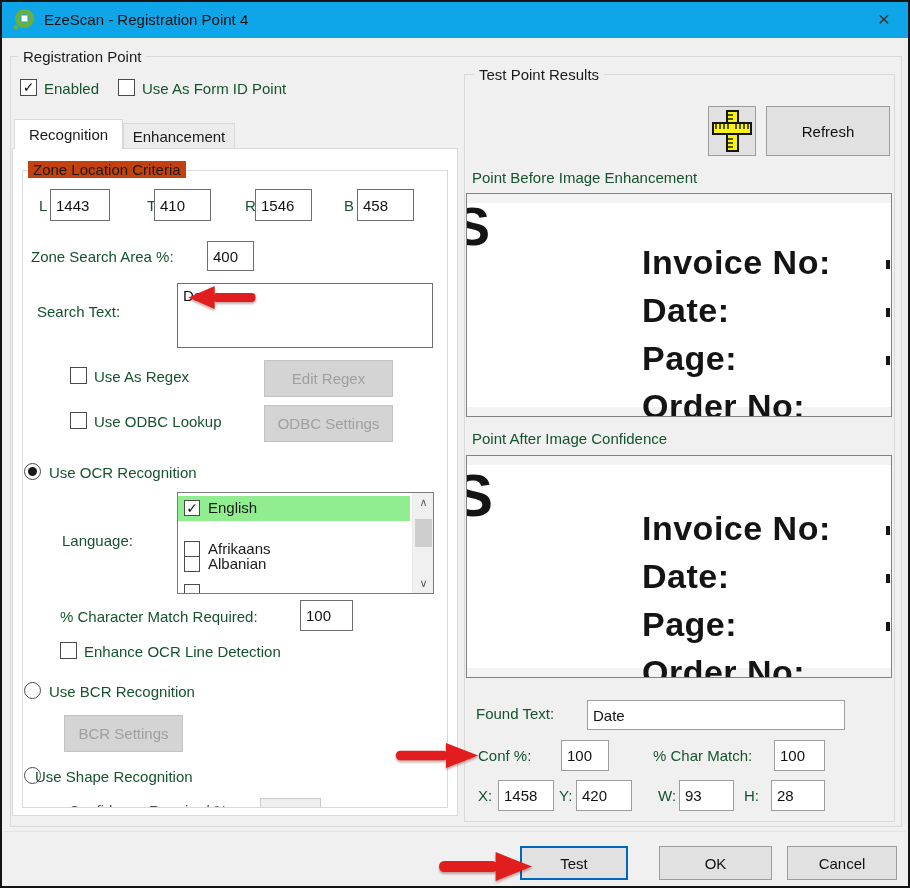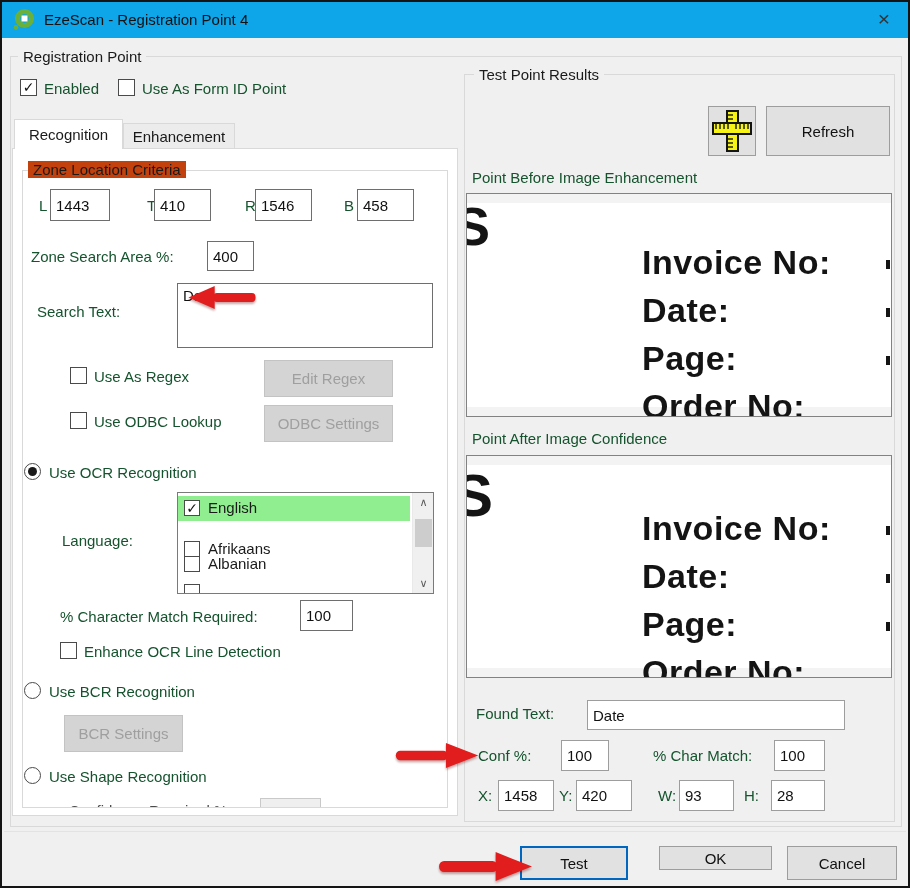--- a/index.html
+++ b/index.html
@@ -154,21 +154,21 @@
     <input class="txt" style="left: 277px; top: 429px; width: 53px; height: 31px;" value="100">
 
     <span class="chkbox" style="left:37px; top:471px;"></span>
     <span class="lbl" style="left:61px; top:472px;">Enhance OCR Line Detection</span>
 
     <span class="radio" style="left:1px; top:511px;"></span>
     <span class="lbl" style="left:26px; top:512px;">Use BCR Recognition</span>
     <button class="btn disabled" style="left:41px; top:544px; width:119px; height:37px;">BCR Settings</button>
 
     <span class="radio" style="left:1px; top:596px;"></span>
-    <span class="lbl" style="left:26px; top:597px;">Use Shape Recognition</span>
+    <span class="lbl" style="left:12px; top:597px;">Use Shape Recognition</span>
 
     <span class="lbl" style="left:46px; top:631px; color:#4a4a4a;">Confidence Required %:</span>
     <input class="txt" style="left: 237px; top: 627px; width: 61px; height: 30px; border-color: rgb(201, 201, 201); background: rgb(239, 239, 239);">
   </div>
 
   <div class="gbox" style="left:462px; top:72px; width:431px; height:748px;"></div>
   <span class="gbox-label" style="left:472px; top:64px;">Test Point Results</span>
 
   <button class="btn ruler-icon" style="left:706px; top:104px; width:48px; height:50px;">
     <span>
@@ -241,21 +241,21 @@
   <input class="txt" style="left: 496px; top: 778px; width: 56px; height: 31px; border-color: rgb(157, 157, 157);" value="1458">
   <span class="lbl" style="left:557px; top:785px;">Y:</span>
   <input class="txt" style="left: 574px; top: 778px; width: 56px; height: 31px; border-color: rgb(157, 157, 157);" value="420">
   <span class="lbl" style="left:656px; top:785px;">W:</span>
   <input class="txt" style="left: 677px; top: 778px; width: 55px; height: 31px; border-color: rgb(157, 157, 157);" value="93">
   <span class="lbl" style="left:742px; top:785px;">H:</span>
   <input class="txt" style="left: 769px; top: 778px; width: 54px; height: 31px; border-color: rgb(157, 157, 157);" value="28">
 
   <div class="sep-line" style="top:829px;"></div>
   <button class="btn focus" style="left:518px; top:844px; width:108px; height:34px;">Test</button>
-  <button class="btn" style="left:657px; top:844px; width:113px; height:24px;">OK</button>
+  <button class="btn" style="left:657px; top:844px; width:113px; height:34px;">OK</button>
   <button class="btn" style="left:785px; top:844px; width:110px; height:34px;">Cancel</button>
 
   <span class="arrow" style="left:185px; top:283px; width:70px; height:25px;">
     <svg viewBox="0 0 96 28" preserveAspectRatio="none">
       <rect x="36" y="9" width="58" height="10" rx="5" fill="#e11d1d"></rect>
       <polygon points="38,1 2,14 38,27" fill="#e11d1d"></polygon>
     </svg>
   </span>
   <span class="arrow" style="left:392px; top:740px; width:86px; height:27px;">
     <svg viewBox="0 0 96 28" preserveAspectRatio="none">

